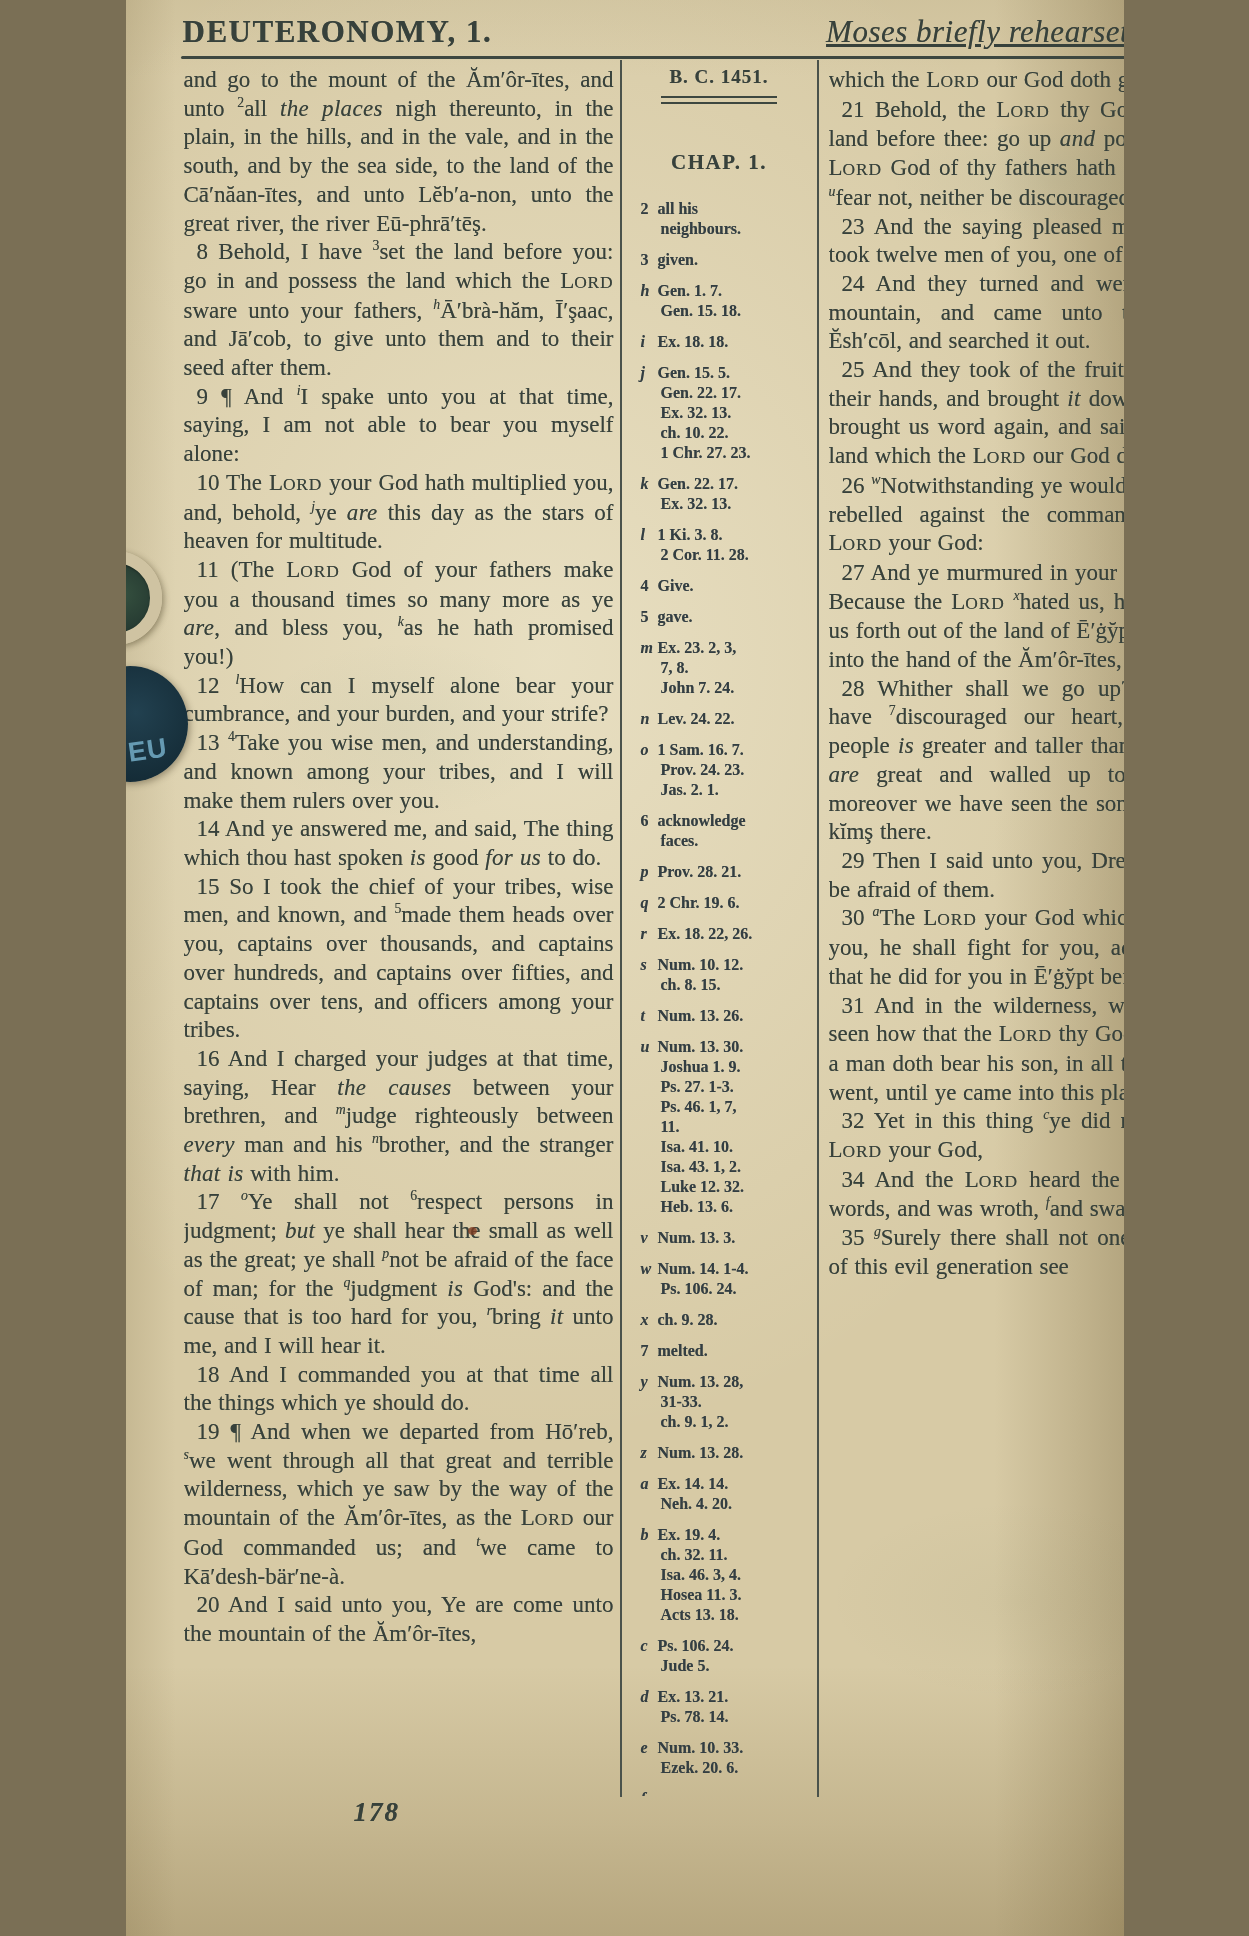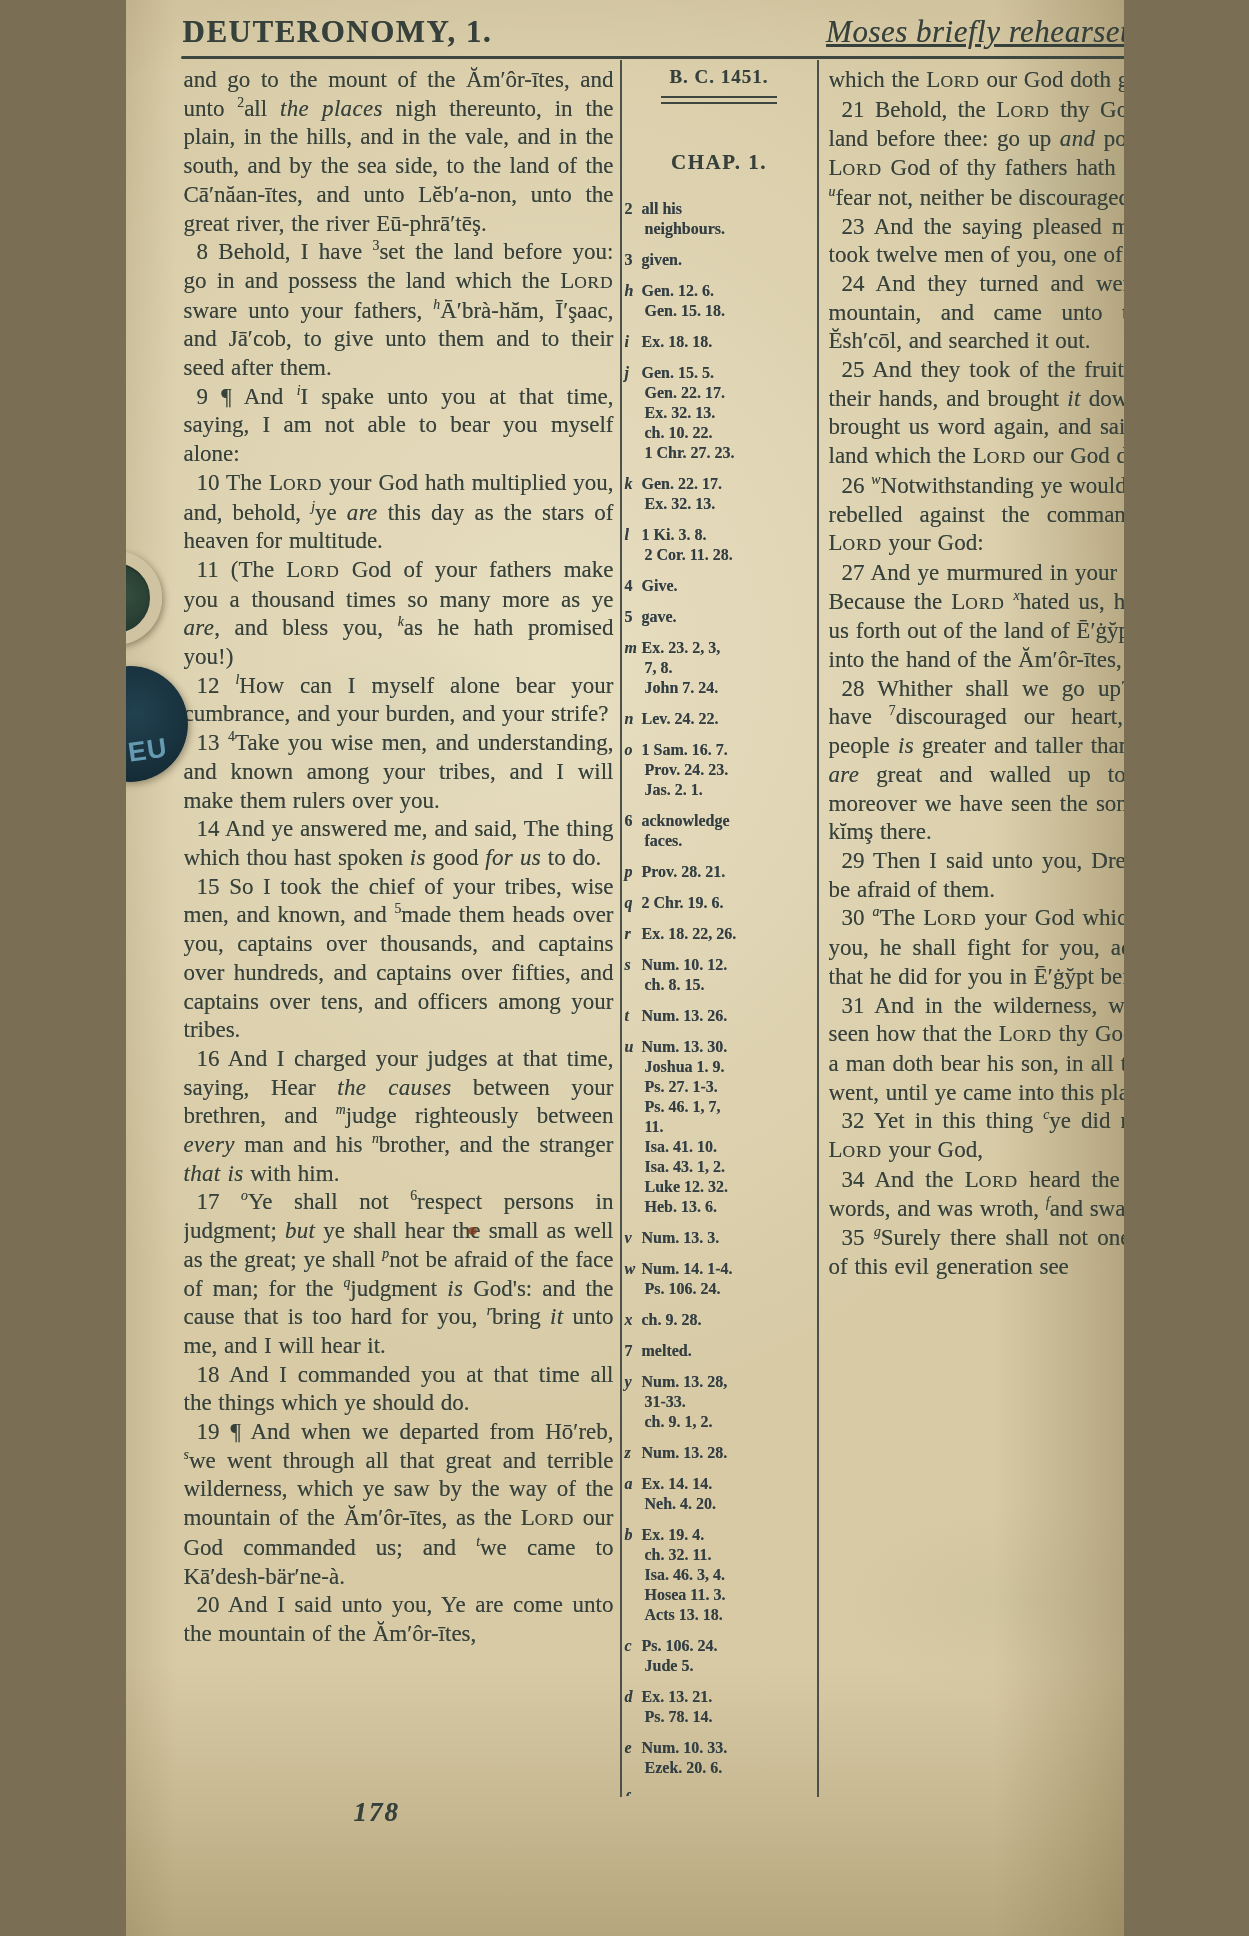--- a/index.html
+++ b/index.html
@@ -37,21 +37,21 @@
   .verse.cont{text-indent:0;}
   sup{font-size:0.60em;line-height:0;vertical-align:super;letter-spacing:0;}
   sup.ml{font-style:italic;}
   .lord .sc{font-size:0.76em;letter-spacing:0.8px;}
   i{letter-spacing:0.3px;}
 
   .col-center{position:absolute;left:497px;top:66px;width:193px;height:1730px;overflow:hidden;text-shadow:0 0 0.4px rgba(47,59,68,0.5);}
   .bc-date{font-size:19px;font-weight:bold;text-align:center;letter-spacing:1px;}
   .double-rule{width:116px;margin:8px auto 0 auto;height:4px;border-top:2.5px solid #3d4740;border-bottom:2.5px solid #3d4740;}
   .chap-heading{font-size:21px;font-weight:bold;text-align:center;letter-spacing:1.5px;margin-top:46px;margin-bottom:24px;}
-  .notes{padding-left:2px;font-size:16px;line-height:20px;font-weight:bold;color:#333e42;}
+  .notes{padding-left:18px;font-size:16px;line-height:20px;font-weight:bold;color:#333e42;}
   .note{margin:0 0 11px 0;padding-left:20px;text-indent:-20px;}
   .note .mk{display:inline-block;width:14px;text-indent:0;margin-right:3px;font-weight:bold;}
   .note .mk.ml{font-style:italic;}
   .note .nline{text-indent:0;}
 
   .pagenum{position:absolute;left:228px;top:1797px;font-size:27px;font-weight:bold;letter-spacing:2px;text-shadow:0 0 0.6px rgba(55,65,59,0.7);font-style:italic;}
 
   .ring-stud{position:absolute;left:-58px;top:551px;width:70px;height:70px;border-radius:50%;background:radial-gradient(circle at 60% 45%, #35503f 0%, #243830 70%);border:12px solid #cfc3a2;box-shadow:2px 2px 6px rgba(60,50,25,0.45), inset 1px 1px 3px rgba(0,0,0,0.5);}
   .eu-sticker{position:absolute;left:-54px;top:666px;width:116px;height:116px;border-radius:50%;background:radial-gradient(circle at 55% 40%, #224150 0%, #142b36 75%);box-shadow:2px 2px 7px rgba(50,40,20,0.4);}
   .eu-sticker .eu-text{position:absolute;right:20px;bottom:16px;color:#6fa6bf;font-family:"Liberation Sans",sans-serif;font-weight:bold;font-size:27px;letter-spacing:1px;transform:rotate(-8deg);opacity:0.9;}
@@ -92,21 +92,21 @@
       <p class="verse">20 And I said unto you, Ye are come unto the mountain of the Ăm′ôr-ītes,</p>
     </div>
 
   <div class="col-center">
     <div class="bc-date">B. C. 1451.</div>
     <div class="double-rule"></div>
     <div class="chap-heading">CHAP. 1.</div>
     <div class="notes">
         <div class="note"><span class="mk mn">2</span><span class="nline">all his</span><br><span class="nline">neighbours.</span></div>
         <div class="note"><span class="mk mn">3</span><span class="nline">given.</span></div>
-        <div class="note"><span class="mk ml">h</span><span class="nline">Gen. 12. 6.</span><br><span class="nline">Gen. 15. 18.</span></div>
+        <div class="note"><span class="mk ml">h</span><span class="nline">Gen. 1. 7.</span><br><span class="nline">Gen. 15. 18.</span></div>
         <div class="note"><span class="mk ml">i</span><span class="nline">Ex. 18. 18.</span></div>
         <div class="note"><span class="mk ml">j</span><span class="nline">Gen. 15. 5.</span><br><span class="nline">Gen. 22. 17.</span><br><span class="nline">Ex. 32. 13.</span><br><span class="nline">ch. 10. 22.</span><br><span class="nline">1 Chr. 27. 23.</span></div>
         <div class="note"><span class="mk ml">k</span><span class="nline">Gen. 22. 17.</span><br><span class="nline">Ex. 32. 13.</span></div>
         <div class="note"><span class="mk ml">l</span><span class="nline">1 Ki. 3. 8.</span><br><span class="nline">2 Cor. 11. 28.</span></div>
         <div class="note"><span class="mk mn">4</span><span class="nline">Give.</span></div>
         <div class="note"><span class="mk mn">5</span><span class="nline">gave.</span></div>
         <div class="note"><span class="mk ml">m</span><span class="nline">Ex. 23. 2, 3,</span><br><span class="nline">7, 8.</span><br><span class="nline">John 7. 24.</span></div>
         <div class="note"><span class="mk ml">n</span><span class="nline">Lev. 24. 22.</span></div>
         <div class="note"><span class="mk ml">o</span><span class="nline">1 Sam. 16. 7.</span><br><span class="nline">Prov. 24. 23.</span><br><span class="nline">Jas. 2. 1.</span></div>
         <div class="note"><span class="mk mn">6</span><span class="nline">acknowledge</span><br><span class="nline">faces.</span></div>

